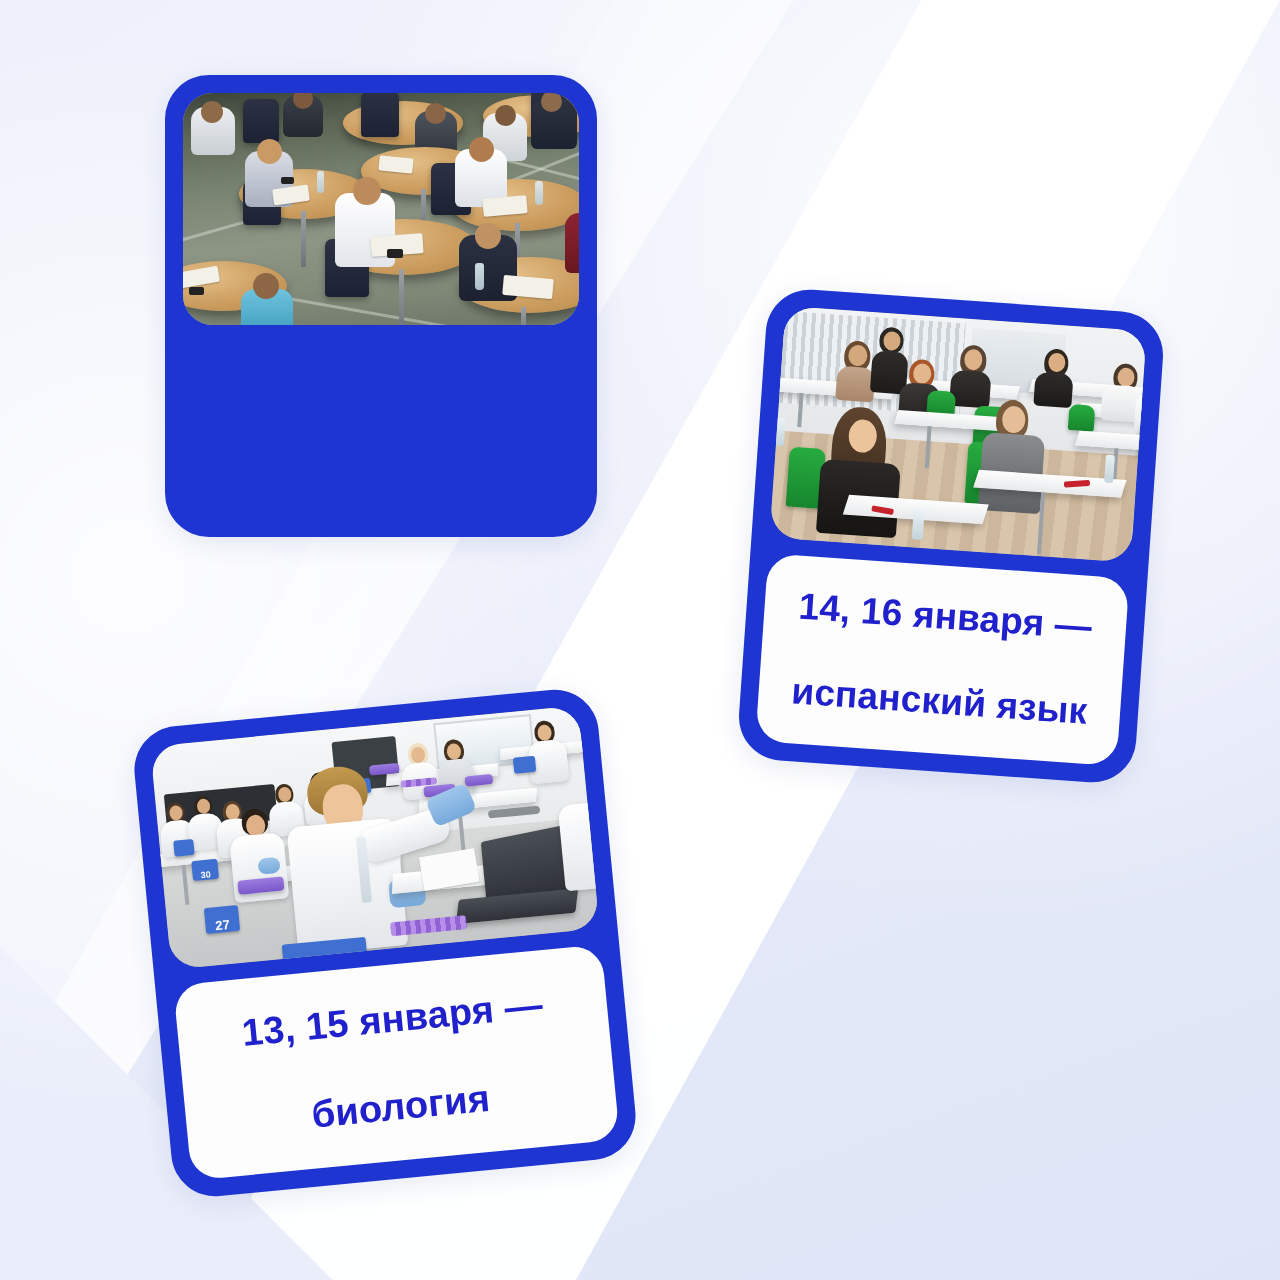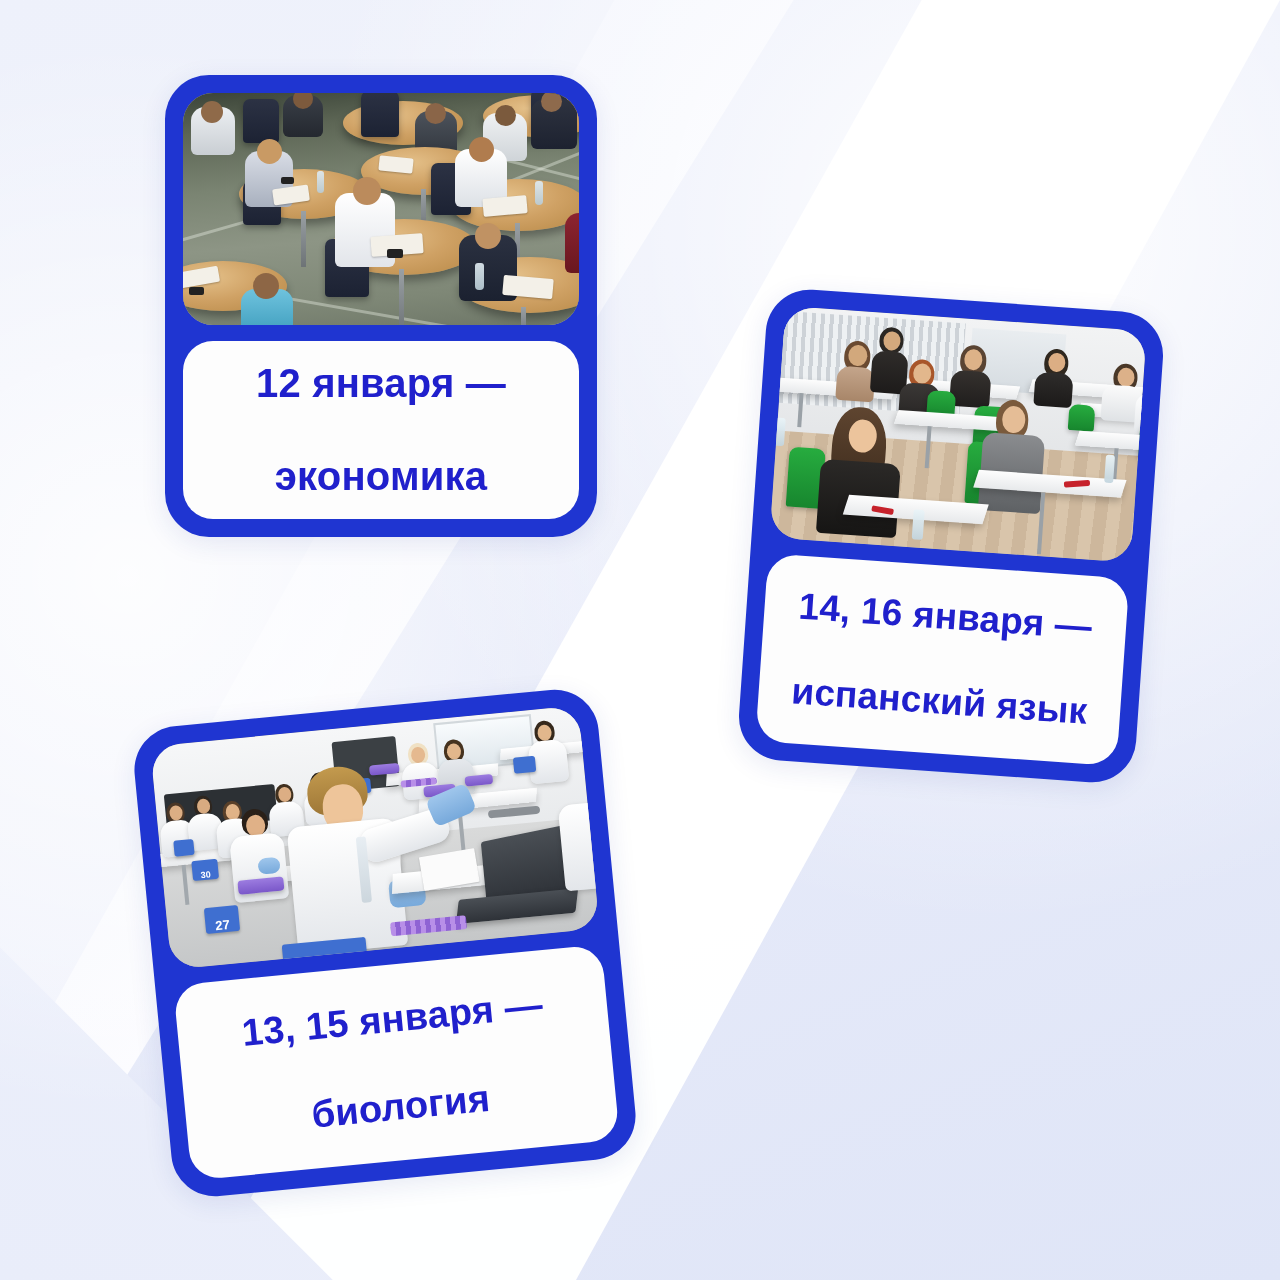--- a/index.html
+++ b/index.html
@@ -254,23 +254,20 @@
         <div class="s1-table" style="left:-24px;top:168px;width:128px;height:50px;"></div>
         <div class="s1-paper" style="left:-4px;top:176px;width:40px;height:16px;transform:rotate(-10deg);"></div>
         <div class="s1-phone" style="left:6px;top:194px;width:15px;height:8px;"></div>
         <div class="s1-body" style="left:58px;top:196px;width:52px;height:46px;background:linear-gradient(#6fc3de,#3e9dbd);"></div>
         <div class="s1-head" style="left:70px;top:180px;width:26px;height:26px;background:#8d6645;"></div>
 
         <div class="s1-body" style="left:382px;top:120px;width:46px;height:60px;background:linear-gradient(#8d2430,#69171f);"></div>
 
       </div>
     </div>
-    <div class="label">
-      <span><span>12 января —</span><br><span>экономика</span></span>
-    </div>
   </div>
 
   <div class="card" id="card-spanish">
     <div class="photo">
       <div class="scene">
         <div class="s2-wall"></div>
         <div class="s2-blinds"></div>
         <div class="s2-win" style="left:52%;top:4%;width:26%;height:26%;"></div>
         <div class="s2-floor"></div>
 

